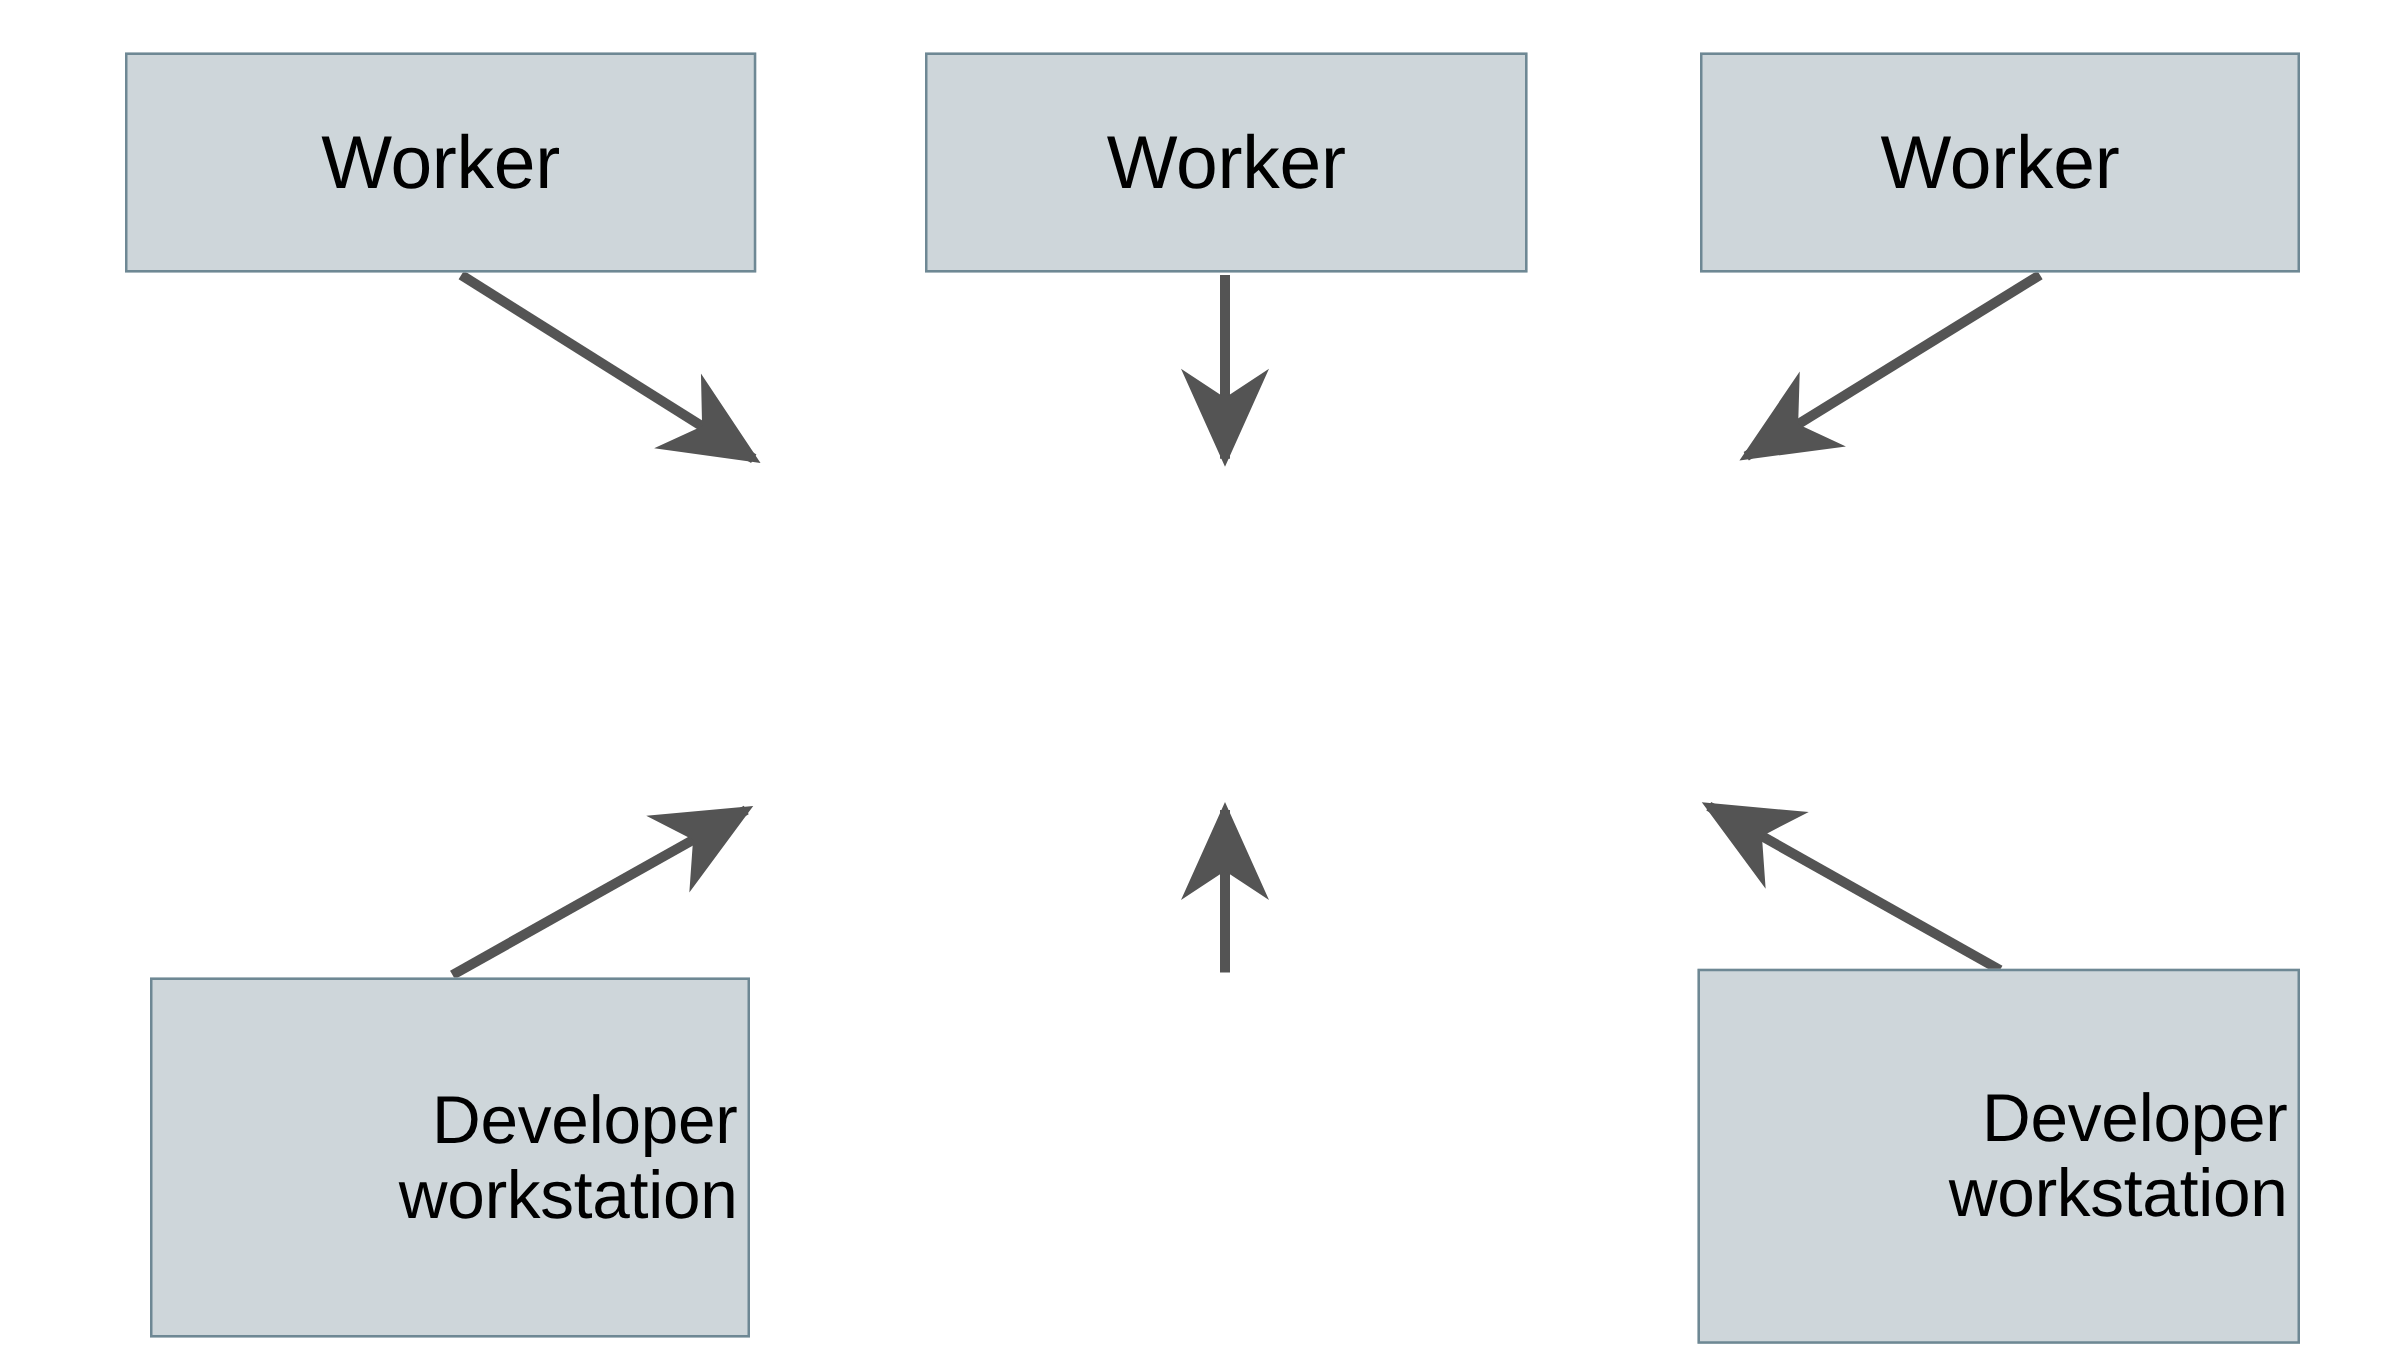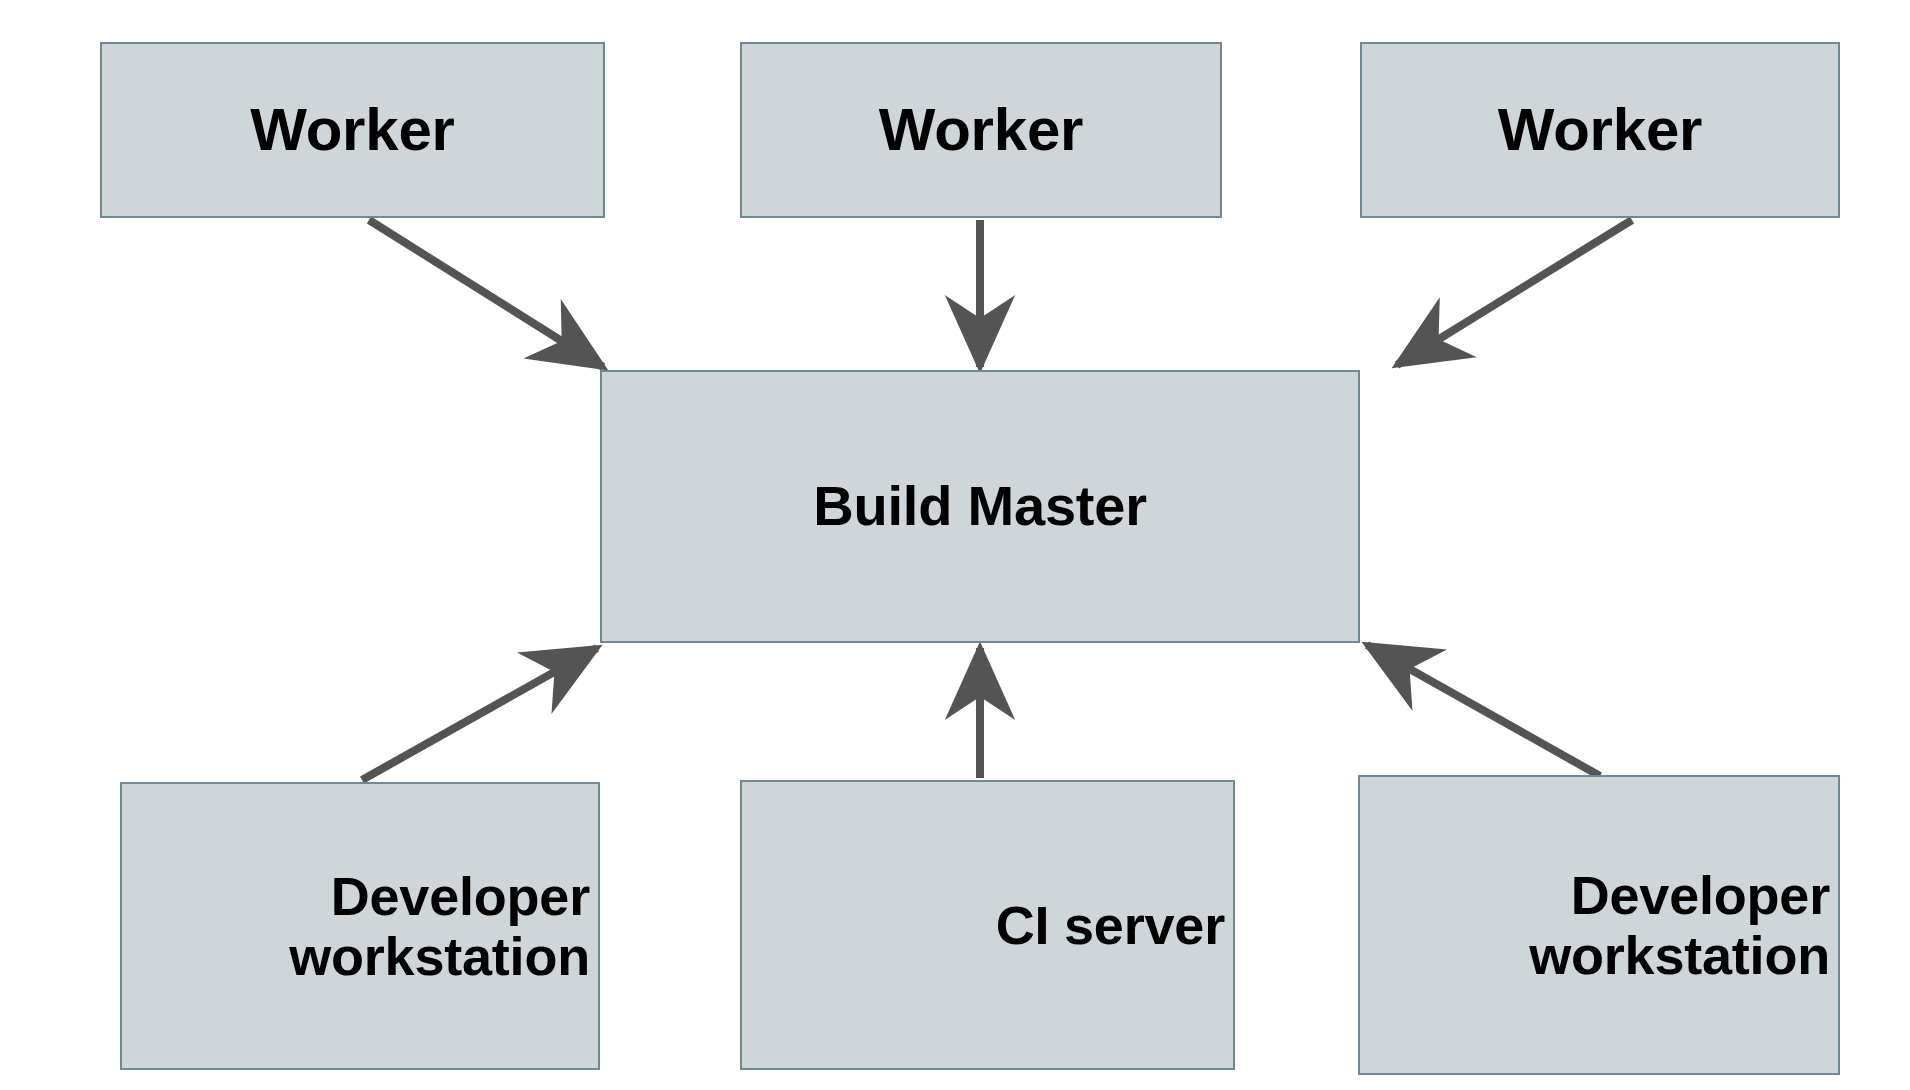--- a/index.html
+++ b/index.html
@@ -30,21 +30,21 @@
     color: #000000;
     line-height: 1.12;
     z-index: 3;
   }
   .node-label {
     display: block;
     width: 100%;
     padding: 0 8px;
     box-sizing: border-box;
     white-space: pre-line;
-    font-weight: 700;
+    font-weight: 400;
     letter-spacing: -0.2px;
   }
   
   #node-worker-left  { left: 100px;  top: 42px;  width: 505px; height: 176px; }
   #node-worker-mid   { left: 740px;  top: 42px;  width: 482px; height: 176px; }
   #node-worker-right { left: 1360px; top: 42px;  width: 480px; height: 176px; }
   
   #node-build-master { left: 600px;  top: 370px; width: 760px; height: 273px; }
   
   #node-dev-left  { left: 120px;  top: 782px; width: 480px; height: 288px; }
@@ -107,31 +107,25 @@
   </div>
 
   <div class="node" id="node-worker-mid">
     <span class="node-label fs-big">Worker</span>
   </div>
 
   <div class="node" id="node-worker-right">
     <span class="node-label fs-big">Worker</span>
   </div>
 
-  <div class="node" id="node-build-master">
-    <span class="node-label fs-mid">Build Master</span>
-  </div>
 
   <div class="node" id="node-dev-left">
     <span class="node-label fs-small">Developer
 workstation</span>
   </div>
 
-  <div class="node" id="node-ci-server">
-    <span class="node-label fs-small">CI server</span>
-  </div>
 
   <div class="node" id="node-dev-right">
     <span class="node-label fs-small">Developer
 workstation</span>
   </div>
 
 </div>
 
 </body></html>

